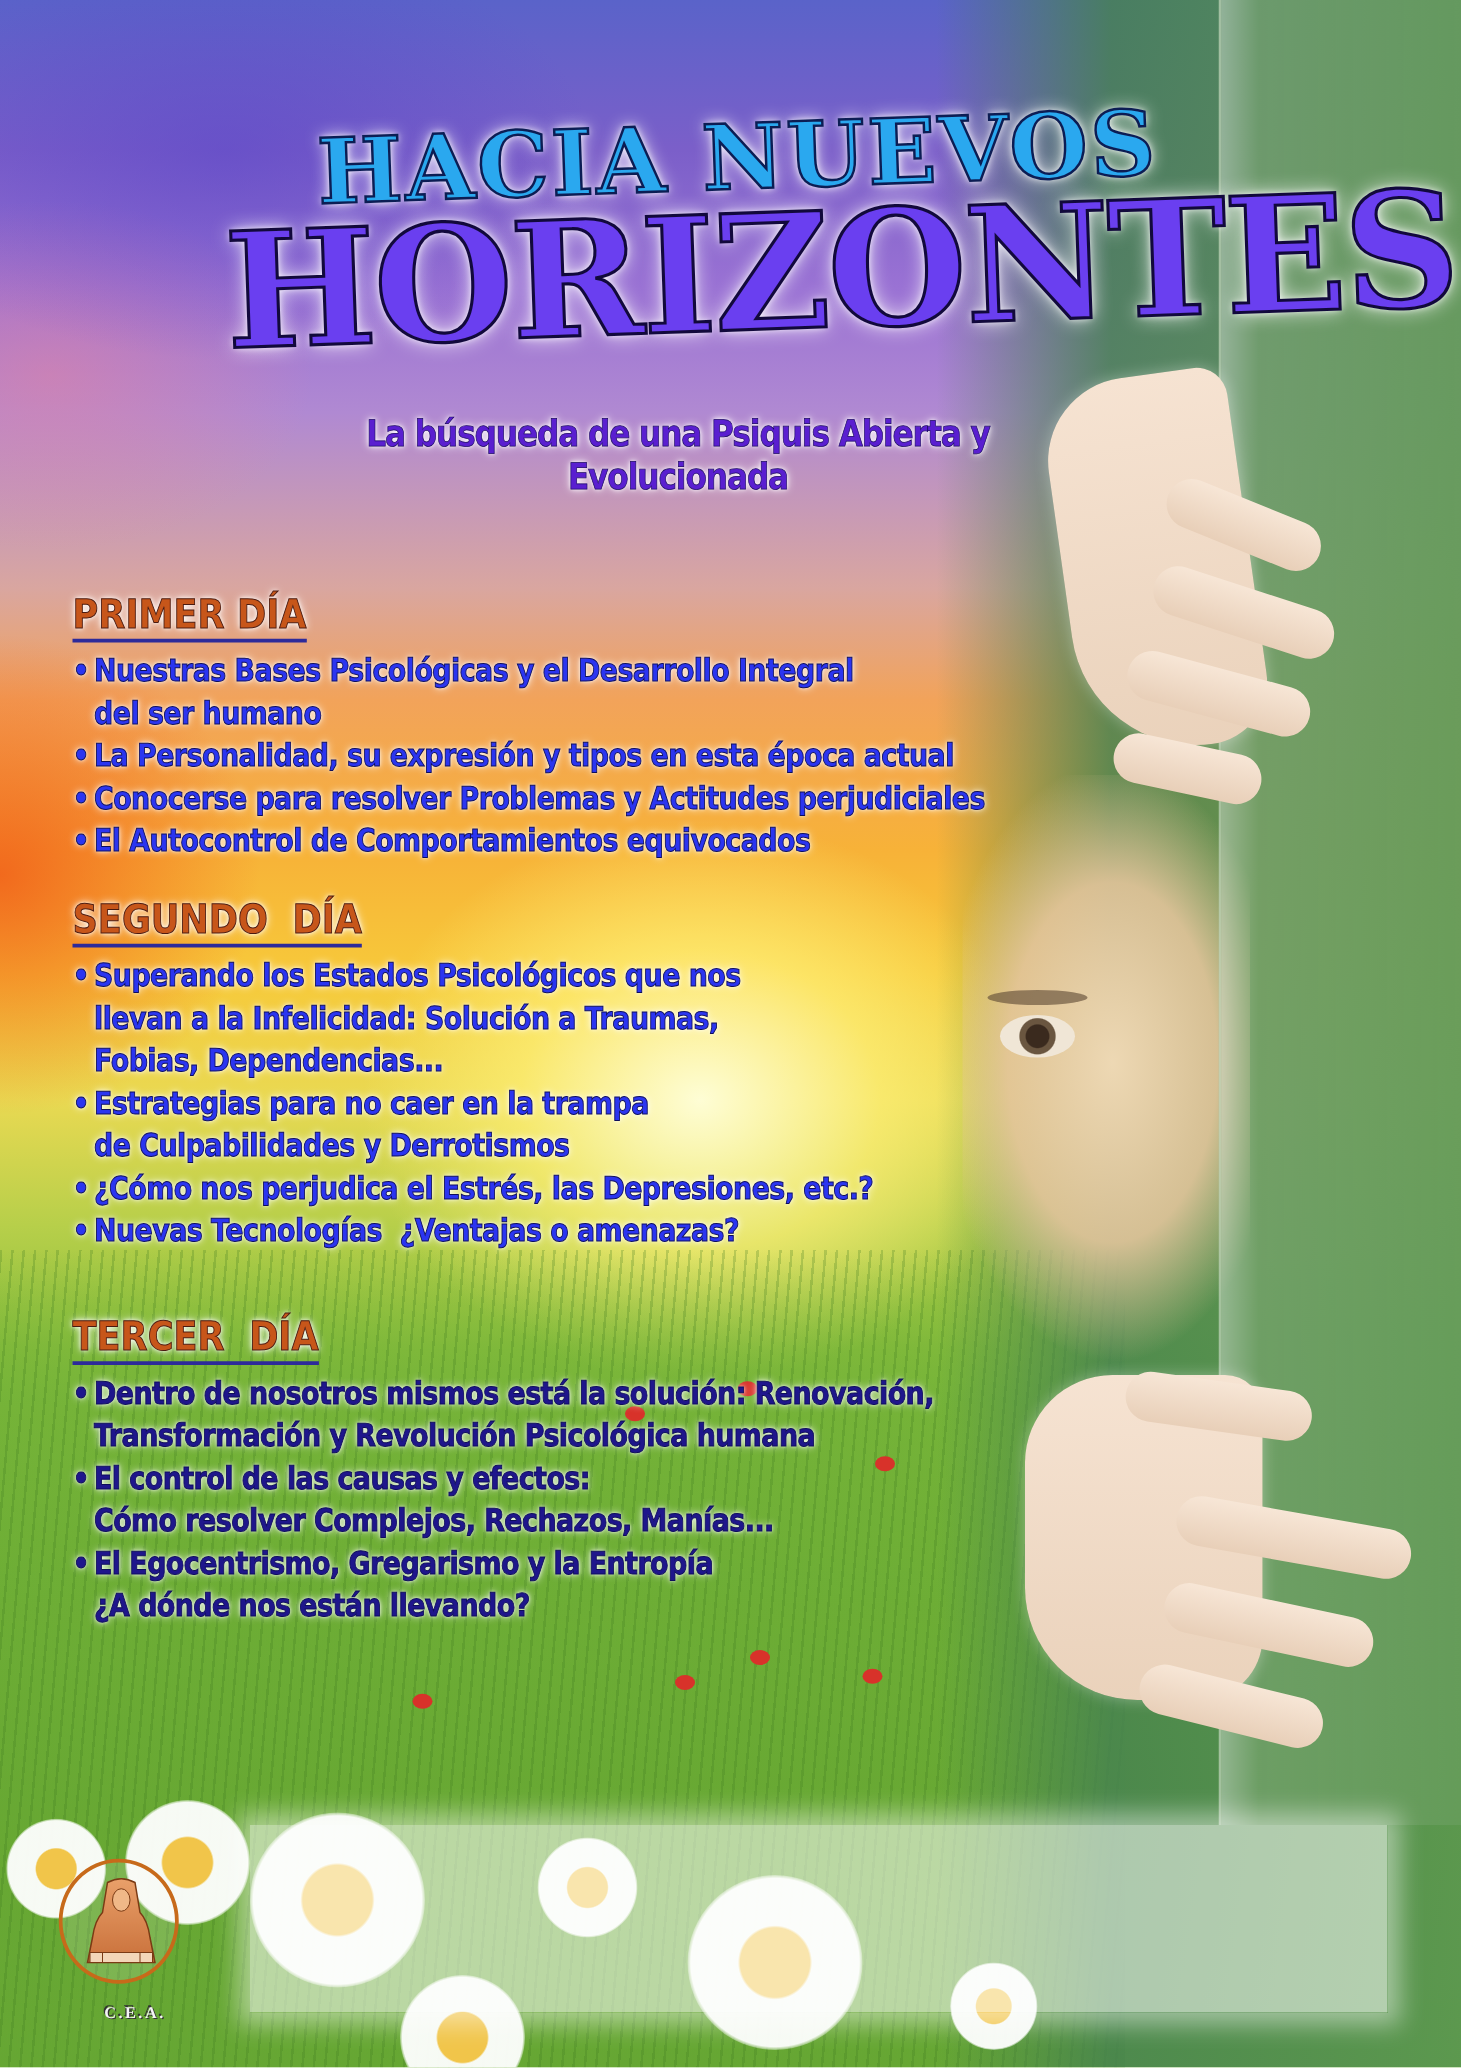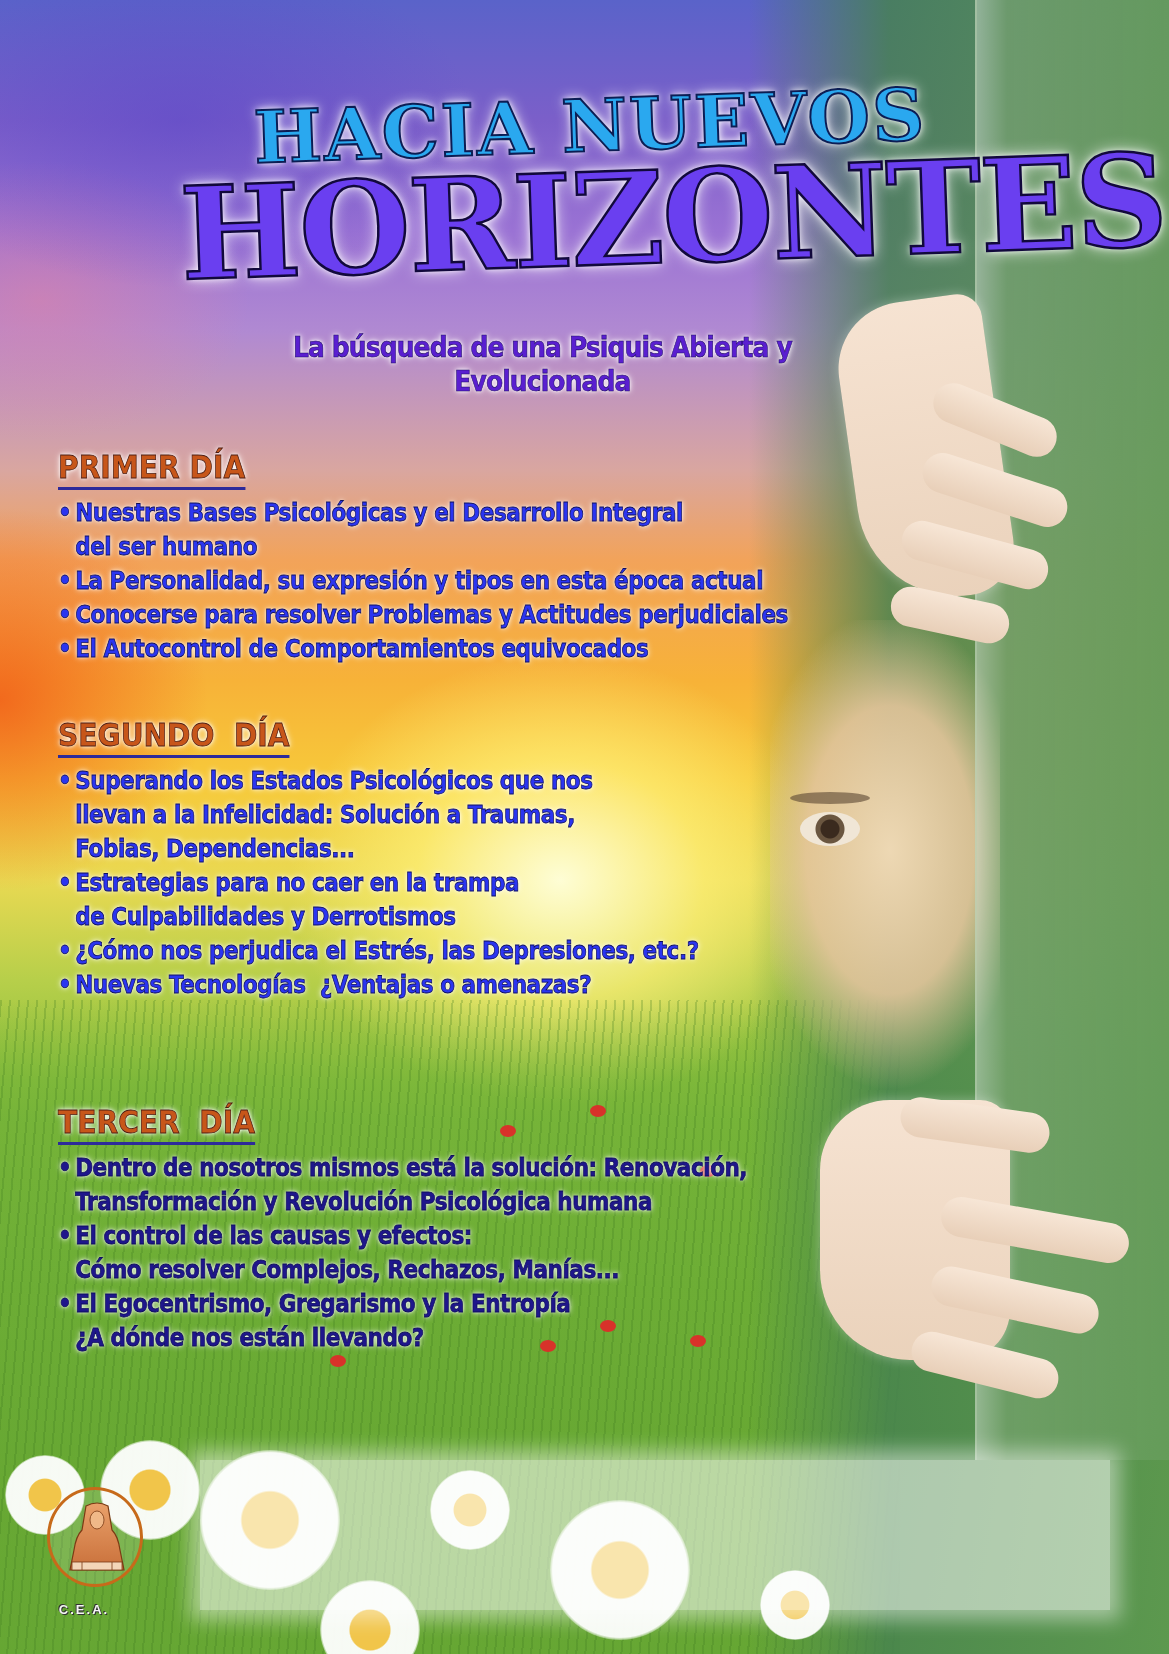--- a/index.html
+++ b/index.html
@@ -60,22 +60,22 @@
     transform: scaleX(0.86); transform-origin:left; white-space: nowrap; }
   .section li .bullet { display:inline-block; width:20px; }
   .section li .cont { display:block; padding-left: 20px; }
   .section.dark li { color:#1f168c; }
 
   .blank-panel { position:absolute; left:200px; top:1460px; width:910px; height:150px;
     background: rgba(255,255,255,0.55); box-shadow: 0 0 18px 10px rgba(255,255,255,0.45); }
   .logo { position:absolute; left:47px; top:1487px; width:90px; height:94px; border-radius:50%; border: 3px solid #c76a1a;
     background: rgba(255,255,255,0.15); }
   .sphinx { position:absolute; left:68px; top:1500px; width:58px; height:76px; }
-  .logo-text { position:absolute; left:54px; top:1602px; width:60px; text-align:center;
-    font-family:Liberation Sans, sans-serif; font-weight:bold; font-size:13px; color:#f5f5f5; letter-spacing:2px;
+  .logo-text { position:absolute; left:78px; top:1602px; width:60px; text-align:center;
+    font-family:Liberation Serif, serif; font-weight:bold; font-size:13px; color:#f5f5f5; letter-spacing:2px;
     text-shadow: 1px 1px 0 #333, -1px -1px 0 #333; }
 </style>
 </head>
 <body>
 
 <div class="poster">
   <div class="sky-purple"></div>
   <div class="sunset-left"></div>
   <div class="grass"></div>
   <div class="poppy" style="left:500px;top:1125px"></div>
@@ -108,41 +108,41 @@
   <div class="daisy" style="left:550px;top:1500px;width:140px;height:140px"></div>
   <div class="daisy" style="left:760px;top:1570px;width:70px;height:70px"></div>
 </div>
 
 <div class="title-wrap">
   <div class="title-small">HACIA NUEVOS</div>
   <div class="title-big">HORIZONTES</div>
 </div>
 <div class="subtitle">La búsqueda de una Psiquis Abierta y Evolucionada</div>
 
-<div class="section" style="top:448px">
+<div class="section" style="top:472px">
   <h2>PRIMER DÍA</h2>
   <ul>
     <li><span class="bullet">•</span><span>Nuestras Bases Psicológicas y el Desarrollo Integral</span><span class="cont">del ser humano</span></li>
     <li><span class="bullet">•</span><span>La Personalidad, su expresión y tipos en esta época actual</span></li>
     <li><span class="bullet">•</span><span>Conocerse para resolver Problemas y Actitudes perjudiciales</span></li>
     <li><span class="bullet">•</span><span>El Autocontrol de Comportamientos equivocados</span></li>
   </ul>
 </div>
 
 <div class="section" style="top:716px">
   <h2 style="white-space:pre">SEGUNDO  DÍA</h2>
   <ul>
     <li><span class="bullet">•</span><span>Superando los Estados Psicológicos que nos</span><span class="cont">llevan a la Infelicidad: Solución a Traumas,</span><span class="cont">Fobias, Dependencias...</span></li>
     <li><span class="bullet">•</span><span>Estrategias para no caer en la trampa</span><span class="cont">de Culpabilidades y Derrotismos</span></li>
     <li><span class="bullet">•</span><span>¿Cómo nos perjudica el Estrés, las Depresiones, etc.?</span></li>
     <li style="white-space:pre"><span class="bullet">•</span><span>Nuevas Tecnologías  ¿Ventajas o amenazas?</span></li>
   </ul>
 </div>
 
-<div class="section dark" style="top:1103px">
+<div class="section dark" style="top:1050px">
   <h2 style="white-space:pre">TERCER  DÍA</h2>
   <ul>
     <li><span class="bullet">•</span><span>Dentro de nosotros mismos está la solución: Renovación,</span><span class="cont">Transformación y Revolución Psicológica humana</span></li>
     <li><span class="bullet">•</span><span>El control de las causas y efectos:</span><span class="cont">Cómo resolver Complejos, Rechazos, Manías...</span></li>
     <li><span class="bullet">•</span><span>El Egocentrismo, Gregarismo y la Entropía</span><span class="cont">¿A dónde nos están llevando?</span></li>
   </ul>
 </div>
 
 <div class="blank-panel"></div>
 

